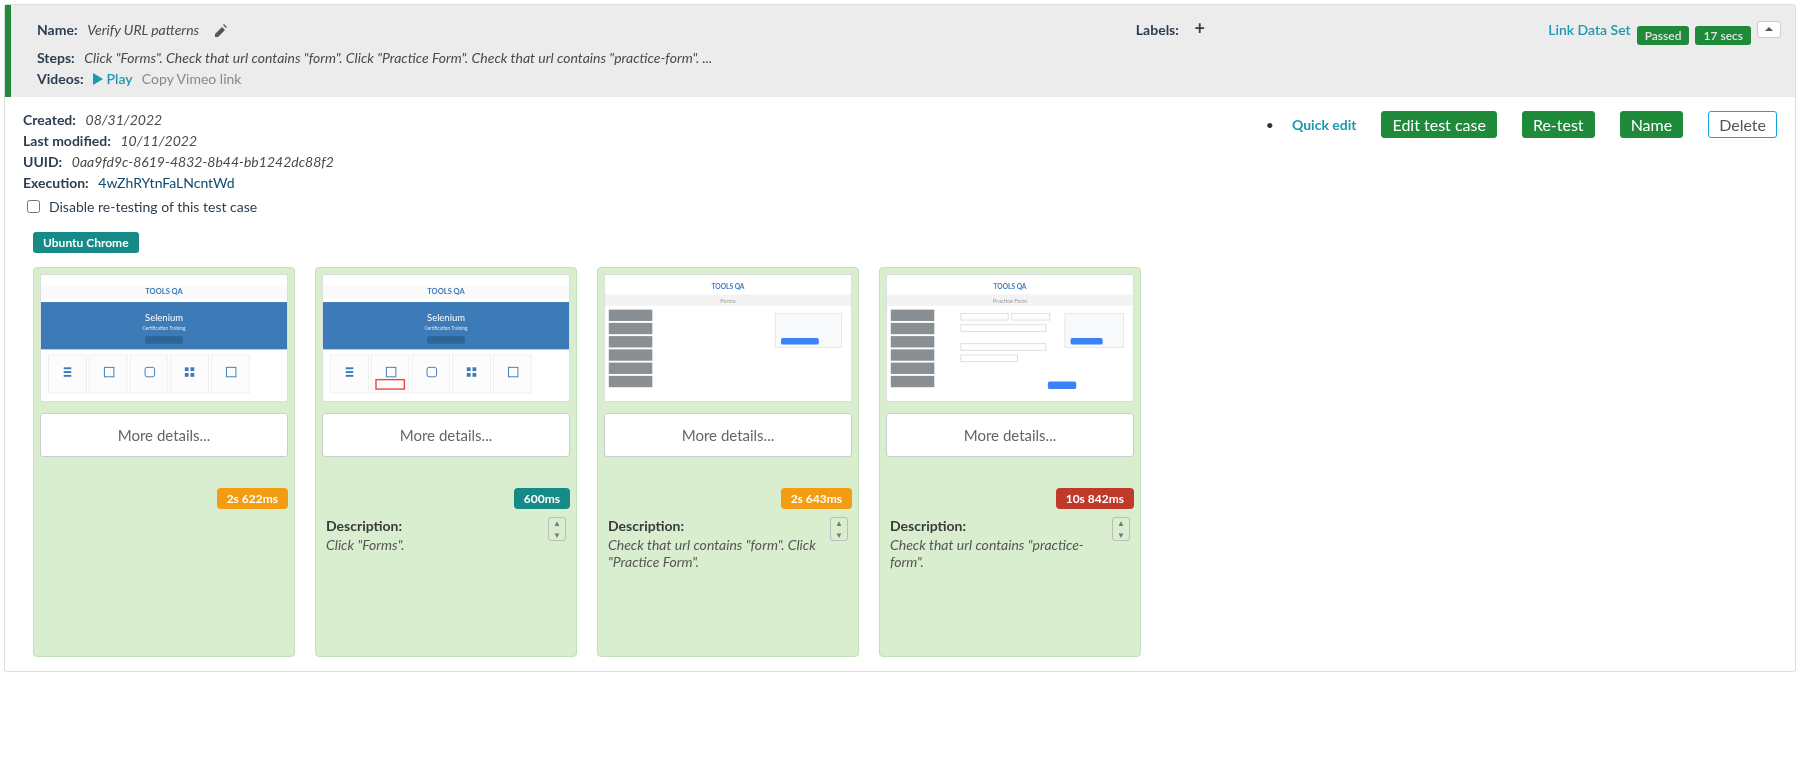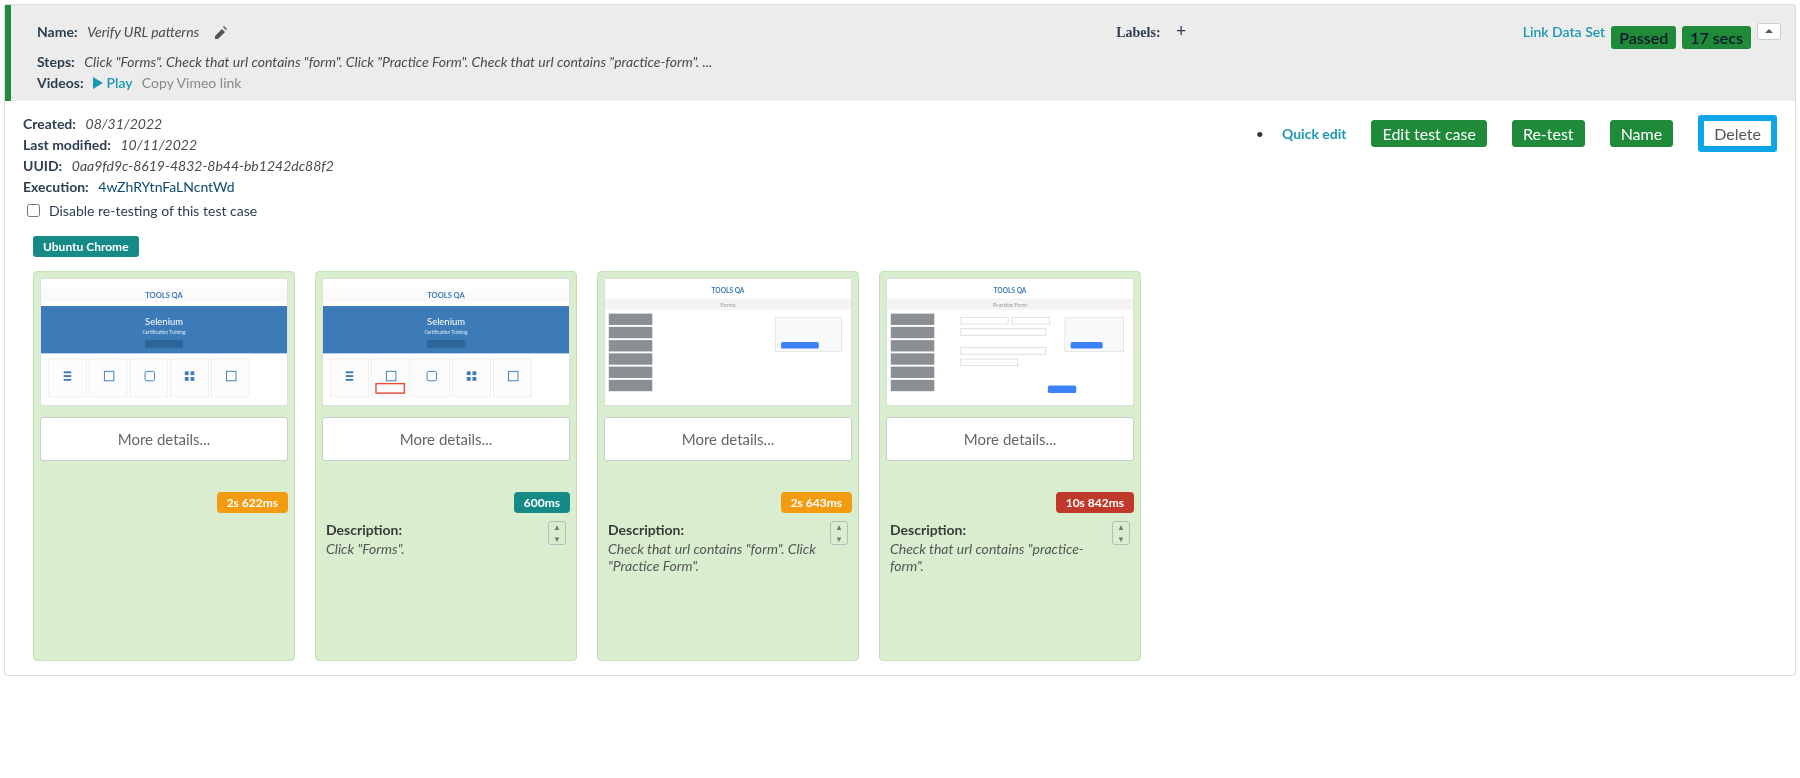--- a/index.html
+++ b/index.html
@@ -6,44 +6,44 @@
   body { margin: 0; font-family: "Segoe UI", "Lato", sans-serif; color: #2c3e50; font-size: 14px; background:#fff;}
   .outer { border:1px solid #ddd; border-radius:3px; margin:4px; }
   .header-strip {
     background: #ececec;
     border-left: 6px solid #1e8a3a;
     padding: 8px 14px 10px 26px;
     position: relative;
   }
   .header-row { display:flex; align-items: baseline; }
   .header-left { flex:1; }
-  .header-mid { flex:1; text-align:center;font-family:Liberation Serif, serif; }
+  .header-mid { flex:1; text-align:center; }
   .header-right { display:flex; gap:6px; align-items:center; }
   .lbl { font-weight:700; margin-right:6px; }
   .val { color:#4a4a4a;font-style:italic; }
   .edit-ico { width:16px;height:16px; display:inline-block; vertical-align:middle; margin-left:10px; cursor:pointer; }
   .plus-ico { font-weight:bold; font-size:18px; margin-left:6px; cursor:pointer; }
   .linkish { color:#0c4a6e; cursor:pointer; }
   .linkish.teal { color:#1c98b0; font-weight:600; }
   .tag {
-    border-radius:3px; padding:2px 8px; font-size:16px; color:#0f172a; font-weight:600;margin-top:13px;
+    border-radius:3px; padding:2px 8px; font-size:12px; color:#e5e5e5; font-weight:600;margin-top:13px;
   }
   .tag.green { background:#1e8a3a; }
   .chev-btn { background:#fff;border:1px solid #ccc;border-radius:3px;padding:0 6px;font-size:12px;cursor:pointer;color:#555;}
   .steps-line, .videos-line { margin-top:4px; }
   .play-ico { color:#1c98b0; cursor:pointer; font-weight:600; }
   .copy-hint { color:#888; margin-left:6px; }
   .body-area { padding:14px 18px 14px 18px; }
   .meta-row { display:flex; justify-content:space-between; align-items:flex-start; }
   .meta-left div { margin-bottom:4px; }
   .action-bar { display:flex; align-items:center; gap:8px; }
   .bullet { font-size:14px; color:#333; margin-right:10px; }
   .btn { border-radius:3px; padding:3px 10px; font-size:16px; cursor:pointer;margin-left:17px; }
   .btn.green { background:#1e8a3a; color:#fff; border:1px solid #1e8a3a; }
-  .btn.outline { background:#fff; color:#555; border:6px solid #0ea5e9; }
+  .btn.outline { background:#fff; color:#555; border:1px solid #0ea5e9; }
   .chk-row { display:flex; align-items:center; gap:6px; margin-top:6px; }
   .env-tag { display:inline-block; margin:12px 0 14px 10px; background:#168a86; color:#fff; font-size:12px; font-weight:700; padding:3px 10px; border-radius:3px; }
   .cards { display:flex; gap:20px; padding-left:10px; flex-wrap:wrap; }
   .card {
     width:262px; background:#d8eecf; border:1px solid #c4e0b8; border-radius:4px; padding:6px;
     display:flex; flex-direction:column; min-height:390px;
   }
   .thumb {
     width:100%; height:128px; background:#fff; border:1px solid #ddd; border-radius:2px; overflow:hidden;
   }

